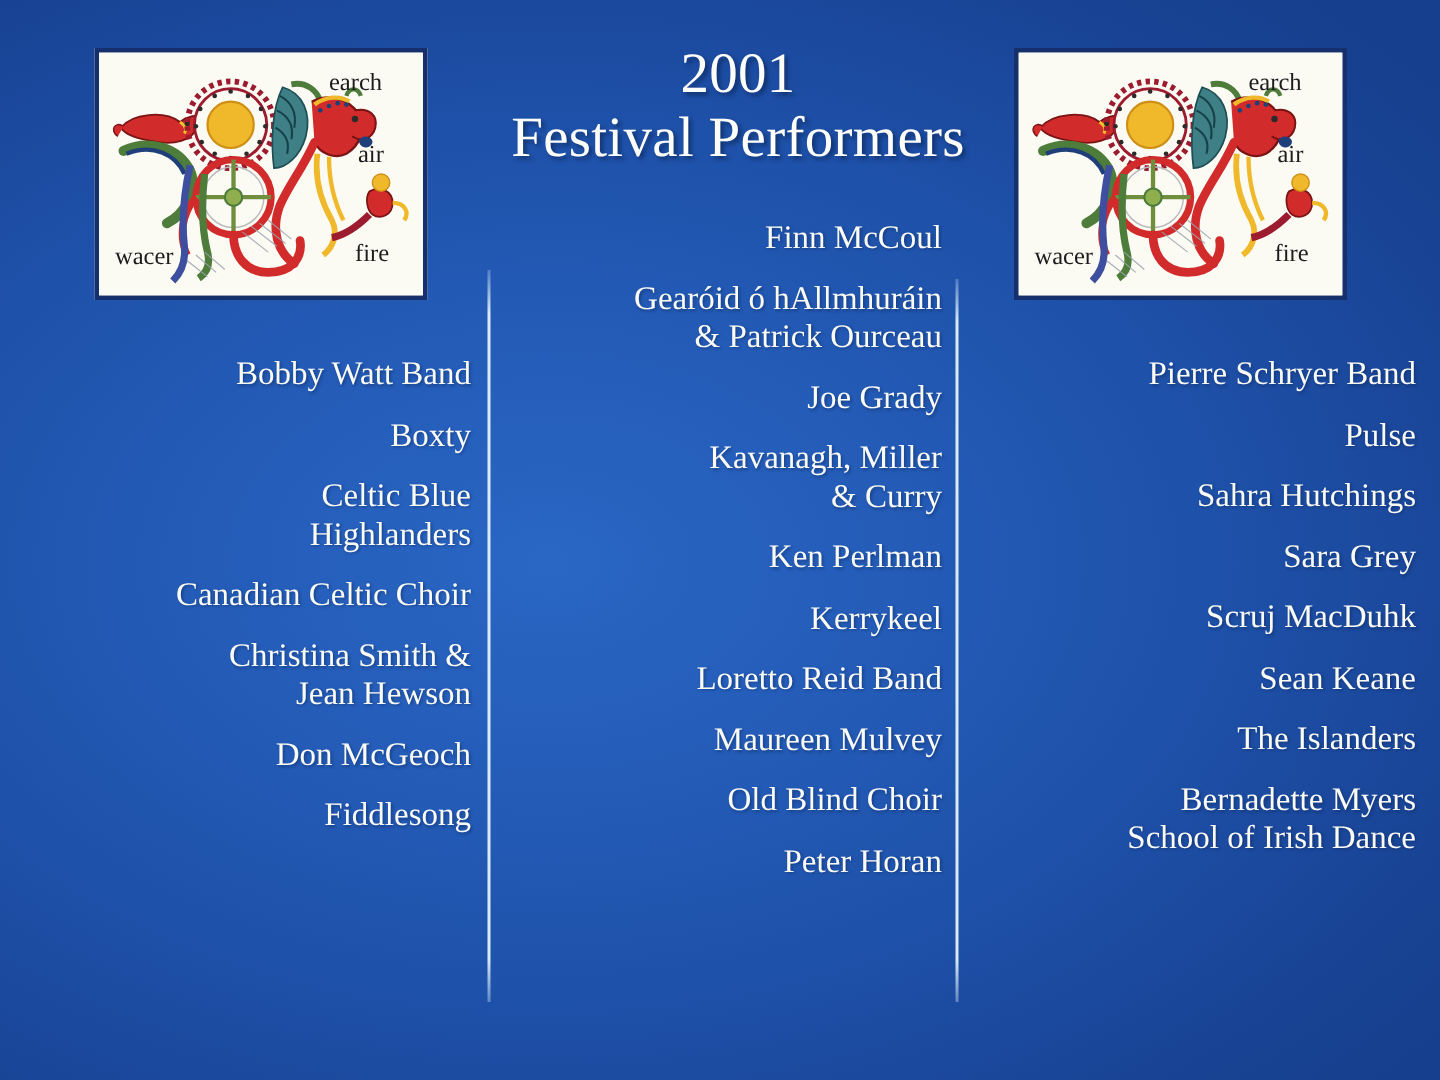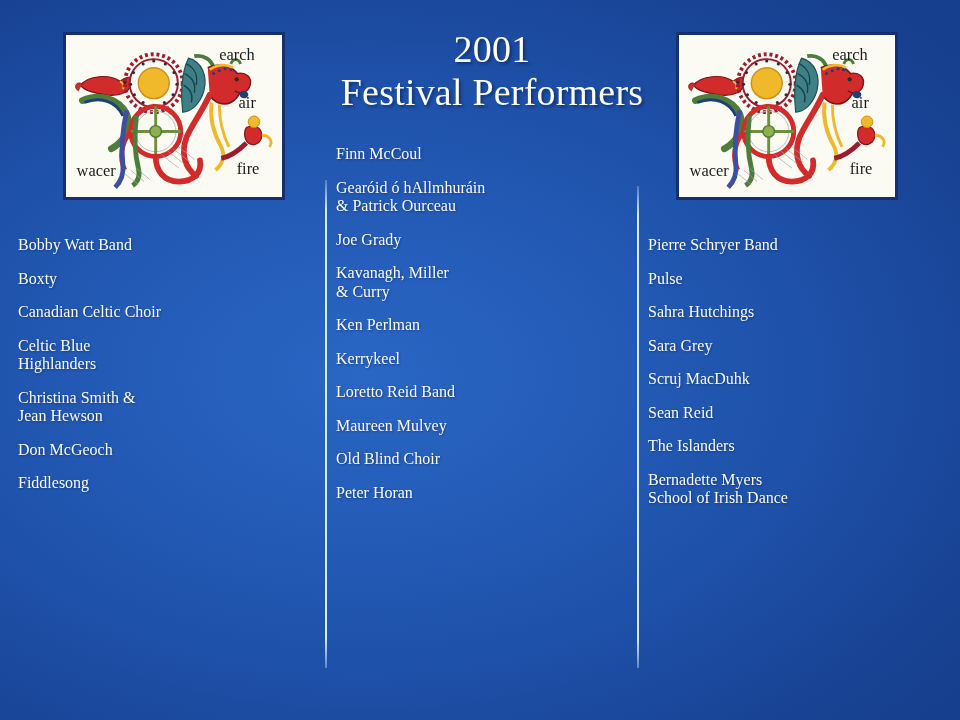--- a/index.html
+++ b/index.html
@@ -58,23 +58,23 @@
        rgba(226,243,250,0.95) 6%,
        rgba(226,243,250,0.95) 94%,
        rgba(222,238,248,0.35) 100%);
   }
   .divider-left  { left: 325px; top: 180px; height: 488px; }
   .divider-right { left: 637px; top: 186px; height: 482px; }
 
   
   .column {
     position: absolute;
-    text-align: left;
+    text-align: right;
     color: #fbfbf6;
-    font-size: 16px;
+    font-size: 22px;
     line-height: 1.16;
     text-shadow: 1px 1px 2px rgba(10,30,70,0.45);
   }
   .col-left   { left: 18px;  top: 236px; width: 296px; }
   .col-center { left: 336px; top: 145px; width: 292px; }
   .col-right  { left: 648px; top: 236px; width: 296px; }
 
   .perf {
     margin: 0 0 15px 0;
     padding: 0;
@@ -271,22 +271,22 @@
     <span>2001</span>
     <span class="line2">Festival Performers</span>
   </div>
 
   <div class="divider divider-left"></div>
   <div class="divider divider-right"></div>
 
   <div class="column col-left">
       <p class="perf"><span>Bobby Watt Band</span></p>
       <p class="perf"><span>Boxty</span></p>
+      <p class="perf"><span>Celtic Blue</span><span class="l2">Highlanders</span></p>
       <p class="perf"><span>Canadian Celtic Choir</span></p>
-      <p class="perf"><span>Celtic Blue</span><span class="l2">Highlanders</span></p>
       <p class="perf"><span>Christina Smith &amp;</span><span class="l2">Jean Hewson</span></p>
       <p class="perf"><span>Don McGeoch</span></p>
       <p class="perf"><span>Fiddlesong</span></p>
     </div>
   <div class="column col-center">
       <p class="perf"><span>Finn McCoul</span></p>
       <p class="perf"><span>Gearóid ó hAllmhuráin</span><span class="l2">&amp; Patrick Ourceau</span></p>
       <p class="perf"><span>Joe Grady</span></p>
       <p class="perf"><span>Kavanagh, Miller</span><span class="l2">&amp; Curry</span></p>
       <p class="perf"><span>Ken Perlman</span></p>
@@ -295,18 +295,18 @@
       <p class="perf"><span>Maureen Mulvey</span></p>
       <p class="perf"><span>Old Blind Choir</span></p>
       <p class="perf"><span>Peter Horan</span></p>
     </div>
   <div class="column col-right">
       <p class="perf"><span>Pierre Schryer Band</span></p>
       <p class="perf"><span>Pulse</span></p>
       <p class="perf"><span>Sahra Hutchings</span></p>
       <p class="perf"><span>Sara Grey</span></p>
       <p class="perf"><span>Scruj MacDuhk</span></p>
-      <p class="perf"><span>Sean Reid</span></p>
+      <p class="perf"><span>Sean Keane</span></p>
       <p class="perf"><span>The Islanders</span></p>
       <p class="perf"><span>Bernadette Myers</span><span class="l2">School of Irish Dance</span></p>
     </div>
 
 </div>
 
 </body></html>

